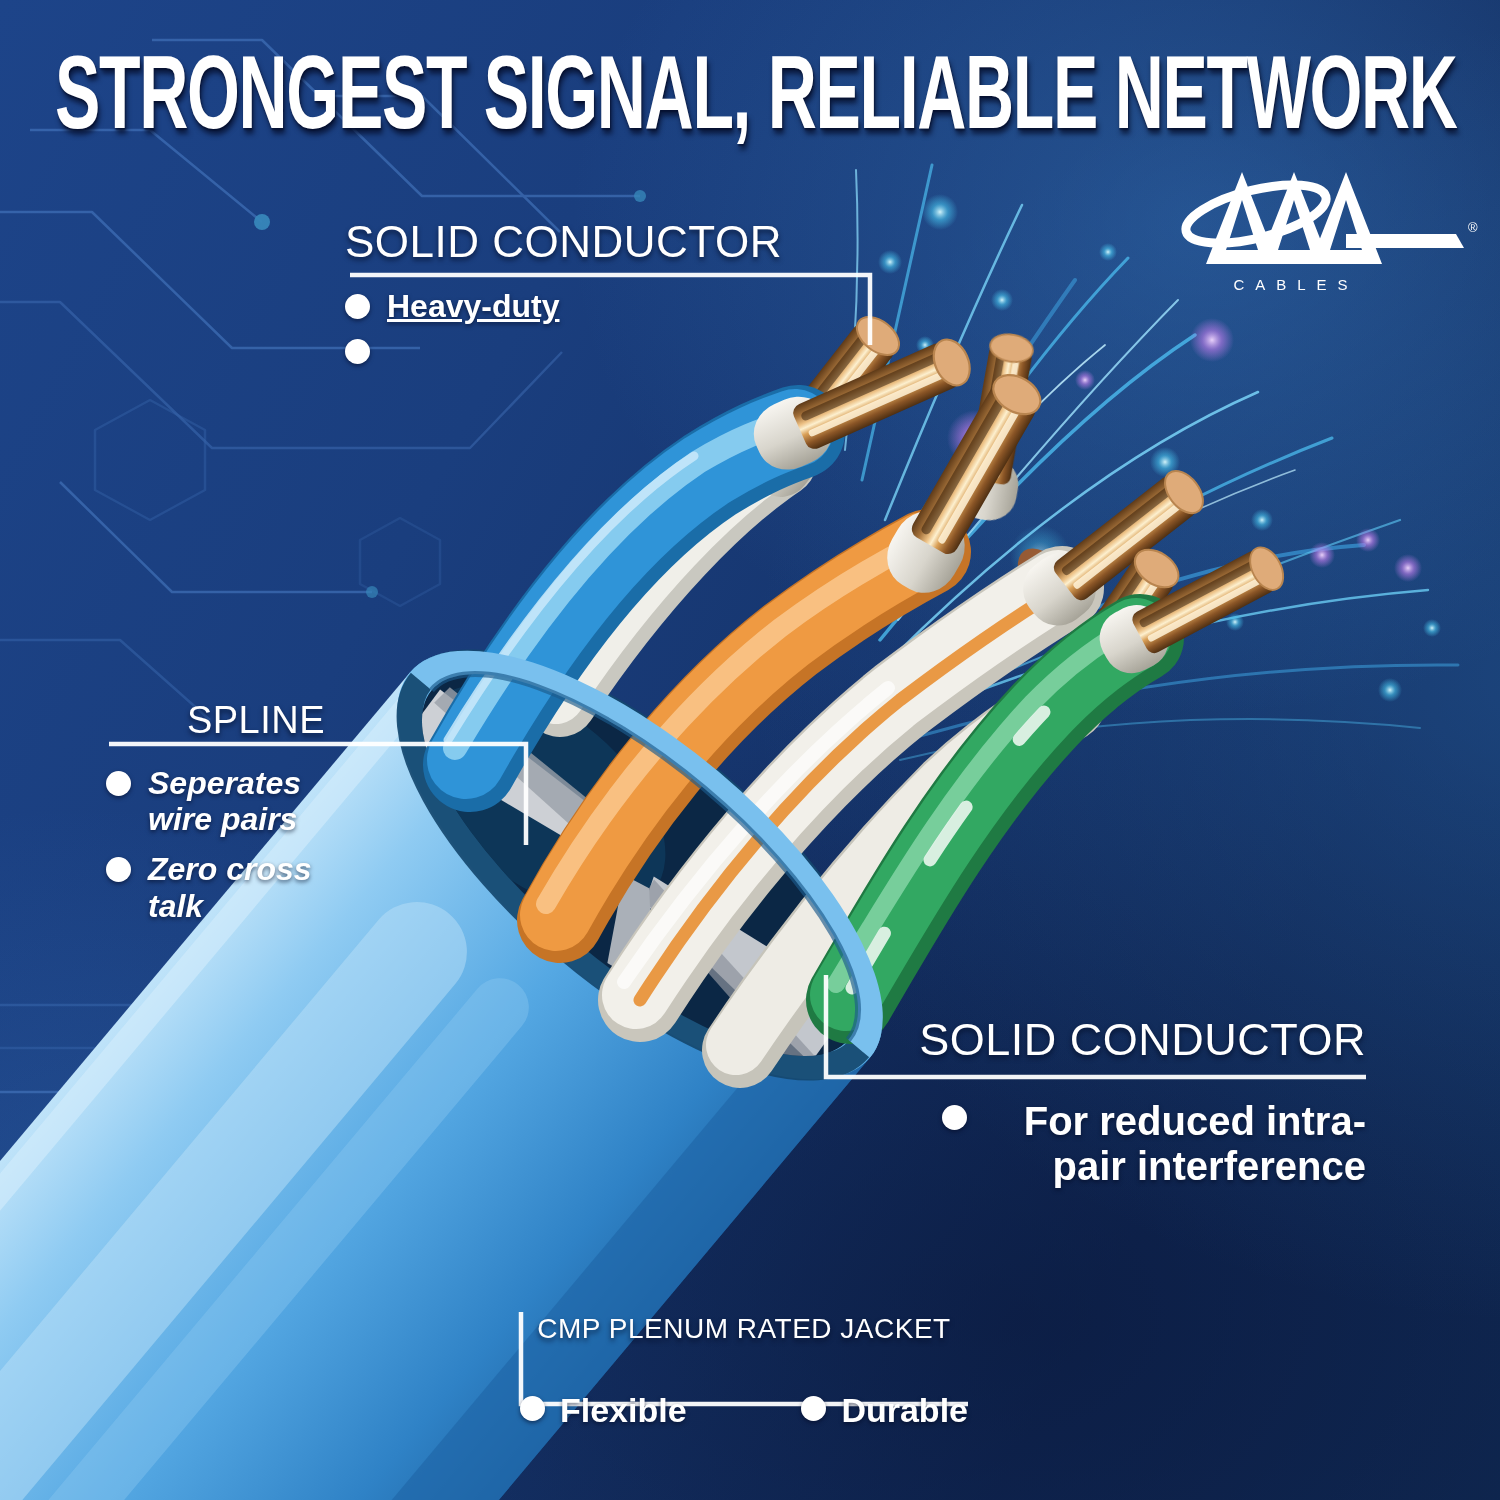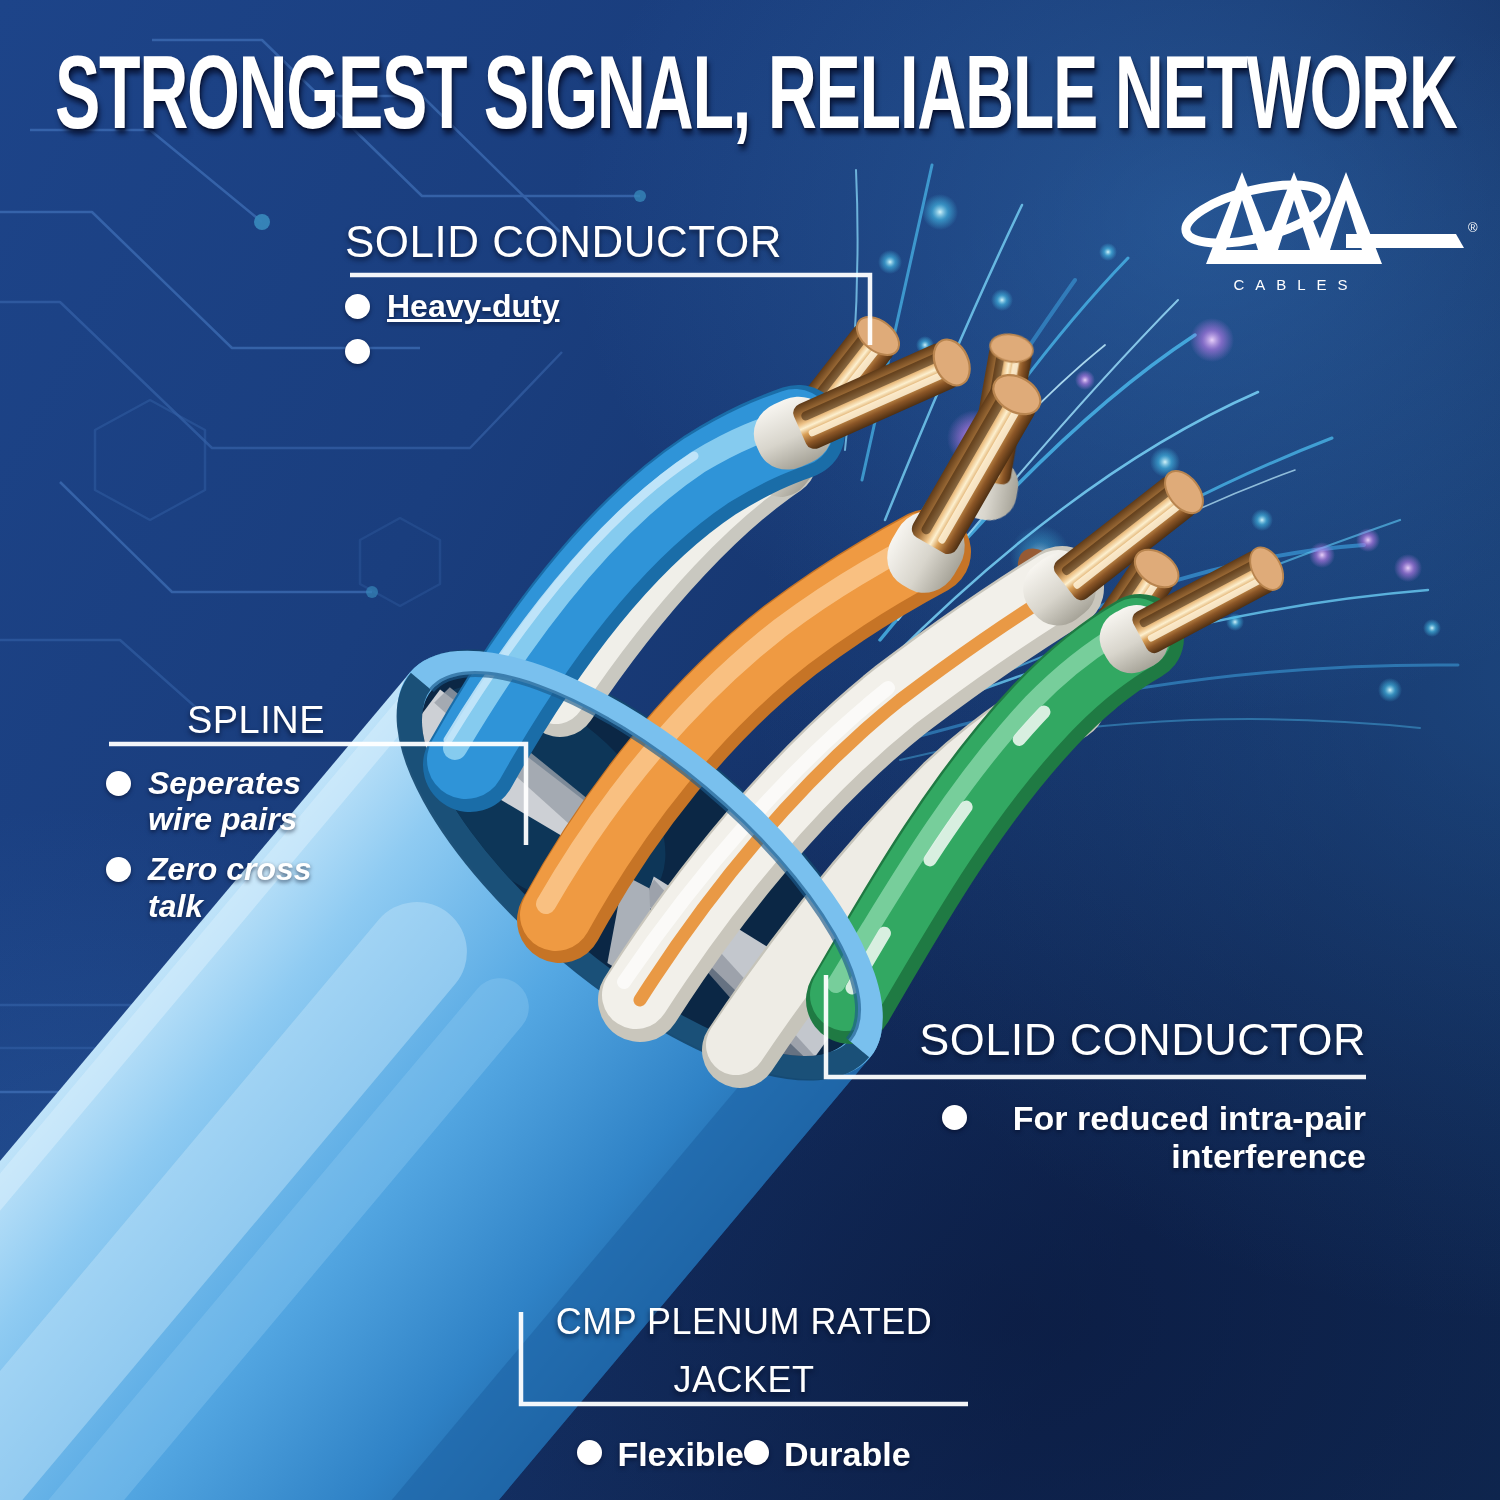--- a/index.html
+++ b/index.html
@@ -44,24 +44,24 @@
   #co-top ul{margin-top:22px;}
   #co-top li{margin-bottom:9px;text-decoration:underline;}
   #co-spline{left:106px;top:700px;width:300px;}
   #co-spline .co-heading{font-size:38px;text-align:center;}
   #co-spline ul{margin-top:24px;}
   #co-spline li{margin-bottom:14px;}
   #co-spline .btxt{width:210px;font-style:italic;}
   #co-right{right:134px;top:1016px;width:560px;text-align:right;}
   #co-right .co-heading{font-size:45px;}
   #co-right ul{margin-top:34px;display:flex;justify-content:flex-end;}
-  #co-right .btxt{width:382px;font-size:34px;text-align:right;}
+  #co-right .btxt{width:382px;font-size:40px;text-align:right;}
   #co-jacket{left:518px;top:1293px;width:452px;text-align:center;}
-  #co-jacket .co-heading{font-size:36px;line-height:58px;}
-  #co-jacket ul{margin-top:26px;display:flex;justify-content:center;padding:0 2px;}
+  #co-jacket .co-heading{font-size:28px;line-height:72px;}
+  #co-jacket ul{margin-top:26px;display:flex;justify-content:space-between;padding:0 2px;}
   #co-jacket .btxt{font-size:34px;}
   #co-jacket .dot{margin-right:15px;margin-top:5px;}
   
   #logo{left:1178px;top:152px;width:300px;height:160px;}
 </style>
 </head>
 <body>
 
 <div id="stage">
 

